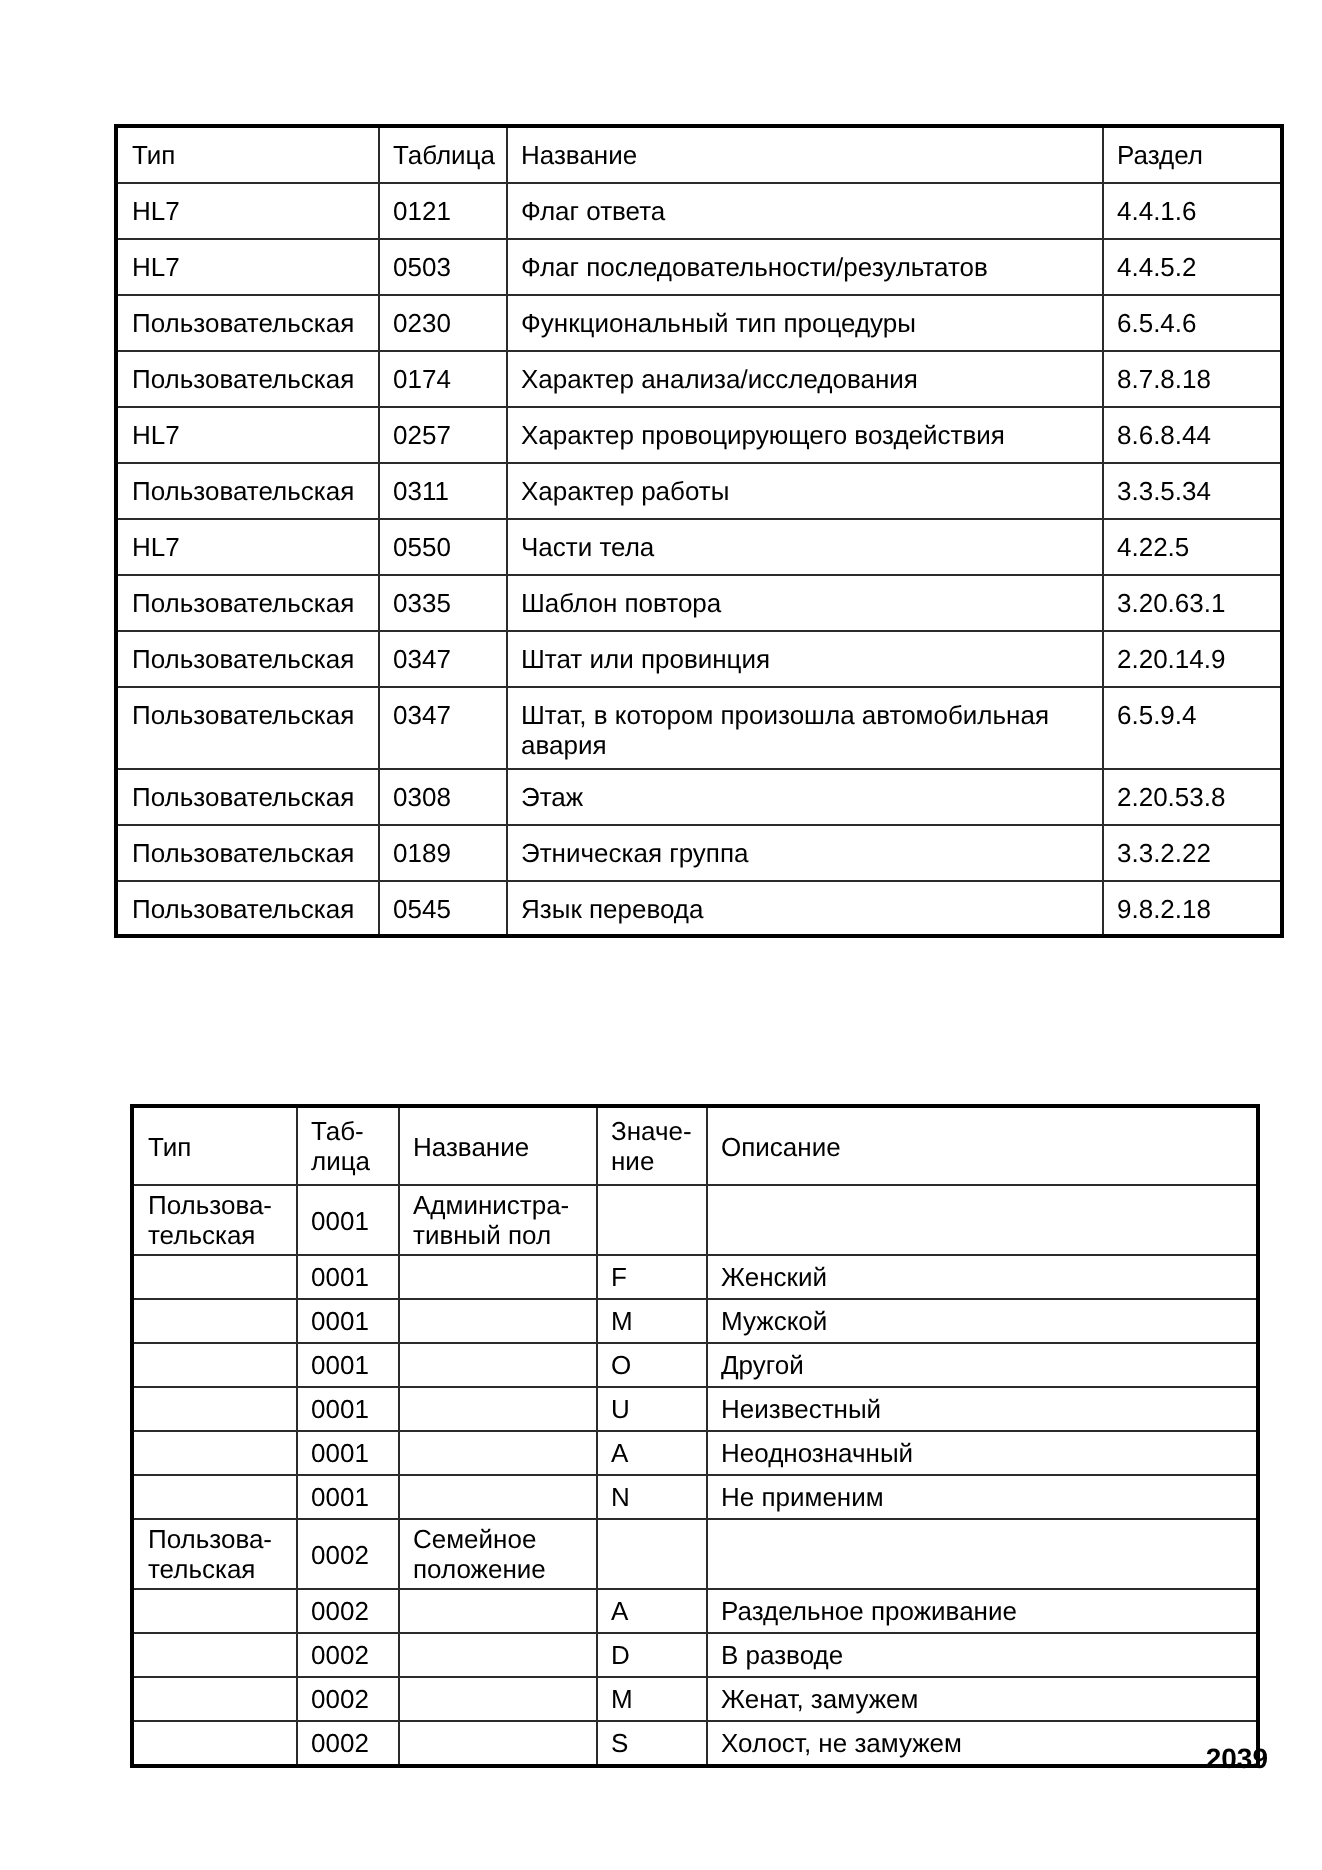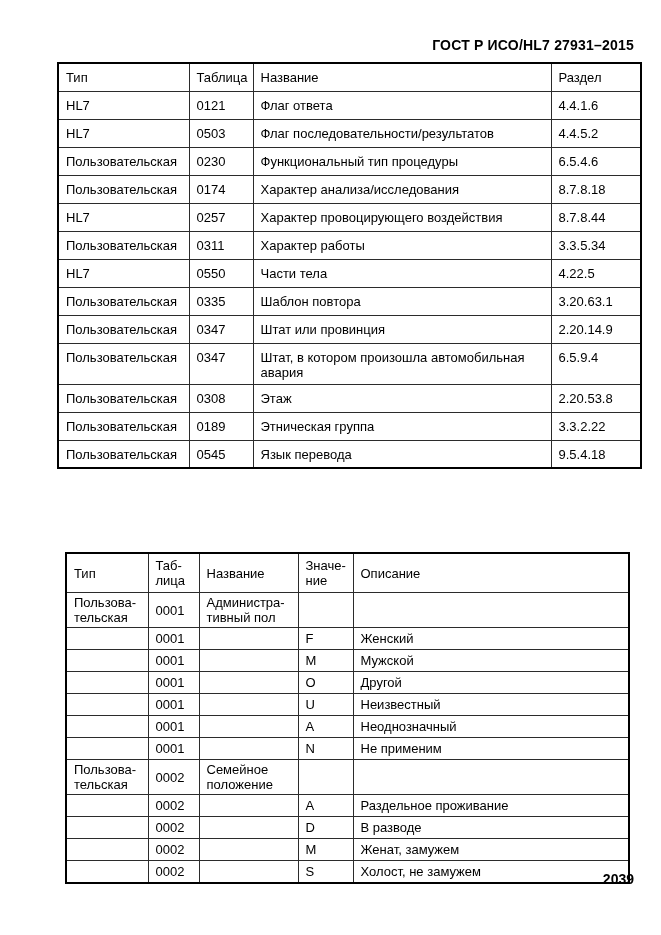--- a/index.html
+++ b/index.html
@@ -59,21 +59,20 @@
   .page-number {
     position: absolute; top: 871px; right: 27px;
     font-size: 14px; font-weight: bold;
   }
 </style>
 </head>
 <body>
 
 <div class="page">
 
-  <div class="doc-title">ГОСТ Р ИСО/HL7 27931–2015</div>
 
   <table class="t1">
     <colgroup>
       <col style="width:131px">
         <col style="width:64px">
         <col style="width:298px">
         <col style="width:90px">
     </colgroup>
     <thead>
       <tr>
@@ -105,21 +104,21 @@
         <tr>
           <td>Пользовательская</td>
           <td>0174</td>
           <td>Характер анализа/исследования</td>
           <td>8.7.8.18</td>
         </tr>
         <tr>
           <td>HL7</td>
           <td>0257</td>
           <td>Характер провоцирующего воздействия</td>
-          <td>8.7.8.44</td>
+          <td>8.6.8.44</td>
         </tr>
         <tr>
           <td>Пользовательская</td>
           <td>0311</td>
           <td>Характер работы</td>
           <td>3.3.5.34</td>
         </tr>
         <tr>
           <td>HL7</td>
           <td>0550</td>
@@ -154,21 +153,21 @@
         <tr>
           <td>Пользовательская</td>
           <td>0189</td>
           <td>Этническая группа</td>
           <td>3.3.2.22</td>
         </tr>
         <tr>
           <td>Пользовательская</td>
           <td>0545</td>
           <td>Язык перевода</td>
-          <td>9.5.4.18</td>
+          <td>9.8.2.18</td>
         </tr>
       </tbody>
   </table>
 
 
   <table class="t2">
     <colgroup>
       <col style="width:82px">
         <col style="width:51px">
         <col style="width:99px">

